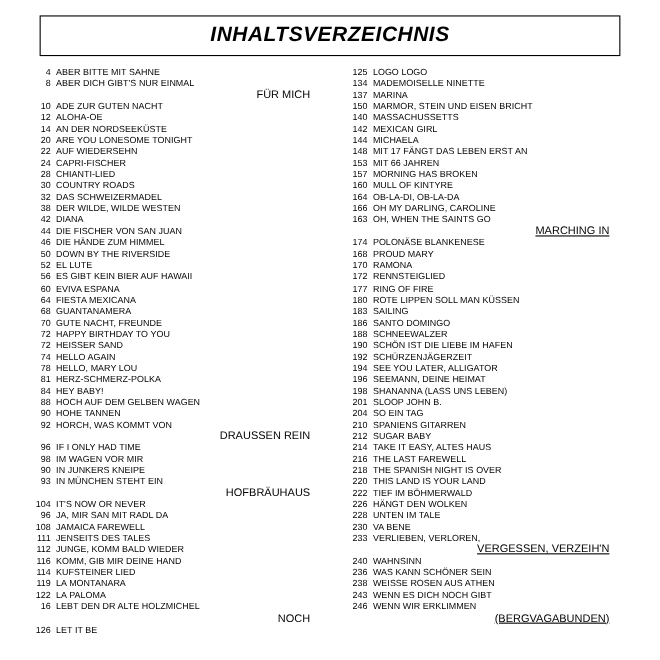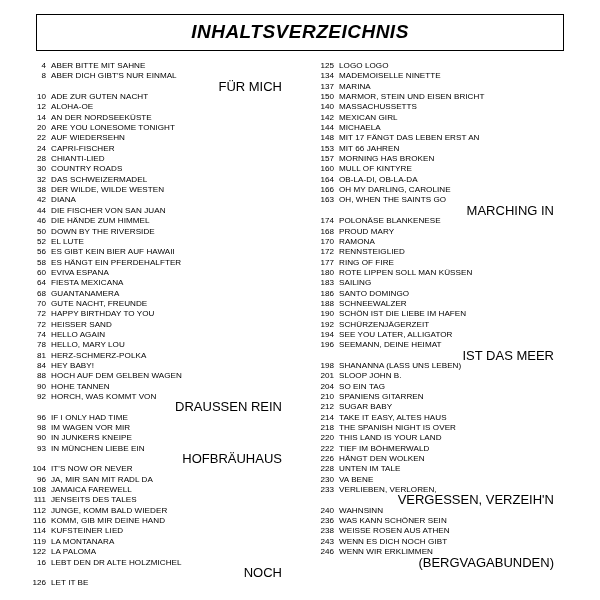--- a/index.html
+++ b/index.html
@@ -61,28 +61,29 @@
     min-width: 22px;
     text-align: right;
     padding-right: 5px;
     font-size: 8.1px;
   }
   .entry .label {
     font-size: 8.1px;
     letter-spacing: 0.05px;
   }
   .cont {
-    font-size: 13px;
+    font-size: 10px;
     line-height: 10.35px;
     white-space: nowrap;
     text-align: right;
     padding-right: 14px;
   }
   .cont.right-col {
     padding-right: 26px;
+    text-decoration: underline;
   }
 </style>
 </head>
 <body>
 
 <div class="page">
 
   <div class="title-box">
     <span class="title-text">INHALTSVERZEICHNIS</span>
   </div>
@@ -156,24 +157,20 @@
         </div>
         <div class="entry">
           <span class="num">52</span>
           <span class="label">EL LUTE</span>
         </div>
         <div class="entry">
           <span class="num">56</span>
           <span class="label">ES GIBT KEIN BIER AUF HAWAII</span>
         </div>
         <div class="entry">
-          <span class="num">58</span>
-          <span class="label">ES HÄNGT EIN PFERDEHALFTER</span>
-        </div>
-        <div class="entry">
           <span class="num">60</span>
           <span class="label">EVIVA ESPANA</span>
         </div>
         <div class="entry">
           <span class="num">64</span>
           <span class="label">FIESTA MEXICANA</span>
         </div>
         <div class="entry">
           <span class="num">68</span>
           <span class="label">GUANTANAMERA</span>
@@ -226,21 +223,21 @@
         <div class="entry">
           <span class="num">98</span>
           <span class="label">IM WAGEN VOR MIR</span>
         </div>
         <div class="entry">
           <span class="num">90</span>
           <span class="label">IN JUNKERS KNEIPE</span>
         </div>
         <div class="entry">
           <span class="num">93</span>
-          <span class="label">IN MÜNCHEN LIEBE EIN</span>
+          <span class="label">IN MÜNCHEN STEHT EIN</span>
         </div>
         <div class="cont">HOFBRÄUHAUS</div>
         <div class="entry">
           <span class="num">104</span>
           <span class="label">IT'S NOW OR NEVER</span>
         </div>
         <div class="entry">
           <span class="num">96</span>
           <span class="label">JA, MIR SAN MIT RADL DA</span>
         </div>
@@ -385,21 +382,20 @@
           <span class="label">SCHÜRZENJÄGERZEIT</span>
         </div>
         <div class="entry">
           <span class="num">194</span>
           <span class="label">SEE YOU LATER, ALLIGATOR</span>
         </div>
         <div class="entry">
           <span class="num">196</span>
           <span class="label">SEEMANN, DEINE HEIMAT</span>
         </div>
-        <div class="cont right-col">IST DAS MEER</div>
         <div class="entry">
           <span class="num">198</span>
           <span class="label">SHANANNA (LASS UNS LEBEN)</span>
         </div>
         <div class="entry">
           <span class="num">201</span>
           <span class="label">SLOOP JOHN B.</span>
         </div>
         <div class="entry">
           <span class="num">204</span>
@@ -409,20 +405,24 @@
           <span class="num">210</span>
           <span class="label">SPANIENS GITARREN</span>
         </div>
         <div class="entry">
           <span class="num">212</span>
           <span class="label">SUGAR BABY</span>
         </div>
         <div class="entry">
           <span class="num">214</span>
           <span class="label">TAKE IT EASY, ALTES HAUS</span>
+        </div>
+        <div class="entry">
+          <span class="num">216</span>
+          <span class="label">THE LAST FAREWELL</span>
         </div>
         <div class="entry">
           <span class="num">218</span>
           <span class="label">THE SPANISH NIGHT IS OVER</span>
         </div>
         <div class="entry">
           <span class="num">220</span>
           <span class="label">THIS LAND IS YOUR LAND</span>
         </div>
         <div class="entry">

